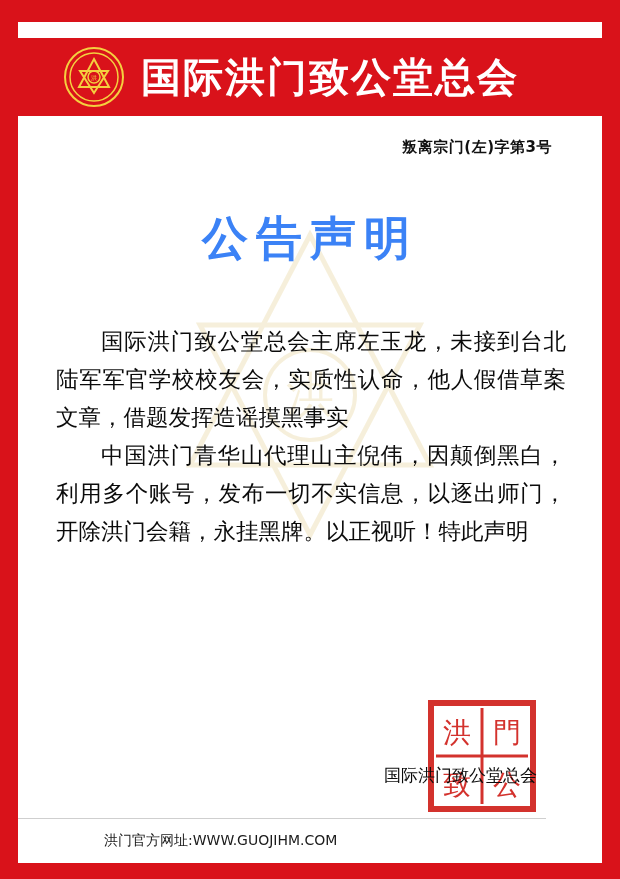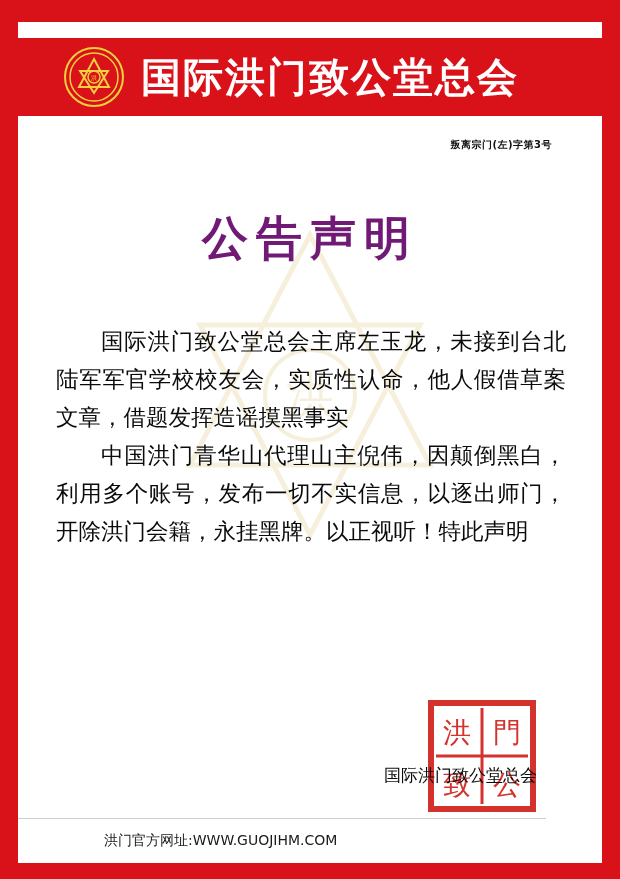--- a/index.html
+++ b/index.html
@@ -68,21 +68,21 @@
     font-family: "DejaVu Sans", "Liberation Sans", sans-serif;
     margin-left: 40px;
     white-space: nowrap;
   }
 
   
   .doc-number {
     position: absolute;
     right: 68px;
     top: 138px;
-    font-size: 10px;
+    font-size: 15px;
     font-weight: bold;
     color: #111;
     letter-spacing: 0.5px;
     font-family: "DejaVu Sans", "Liberation Sans", sans-serif;
   }
 
   
   .watermark {
     position: absolute;
     left: 160px;
@@ -96,21 +96,21 @@
   
   .main-title {
     position: absolute;
     left: 0;
     top: 208px;
     width: 620px;
     text-align: center;
     font-size: 46px;
     font-weight: bold;
     letter-spacing: 8px;
-    color: #701a75;
+    color: #3b82f6;
     font-family: "DejaVu Sans", "Liberation Sans", sans-serif;
   }
 
   
   .body-text {
     position: absolute;
     left: 56px;
     top: 322px;
     width: 510px;
     font-size: 22.5px;

